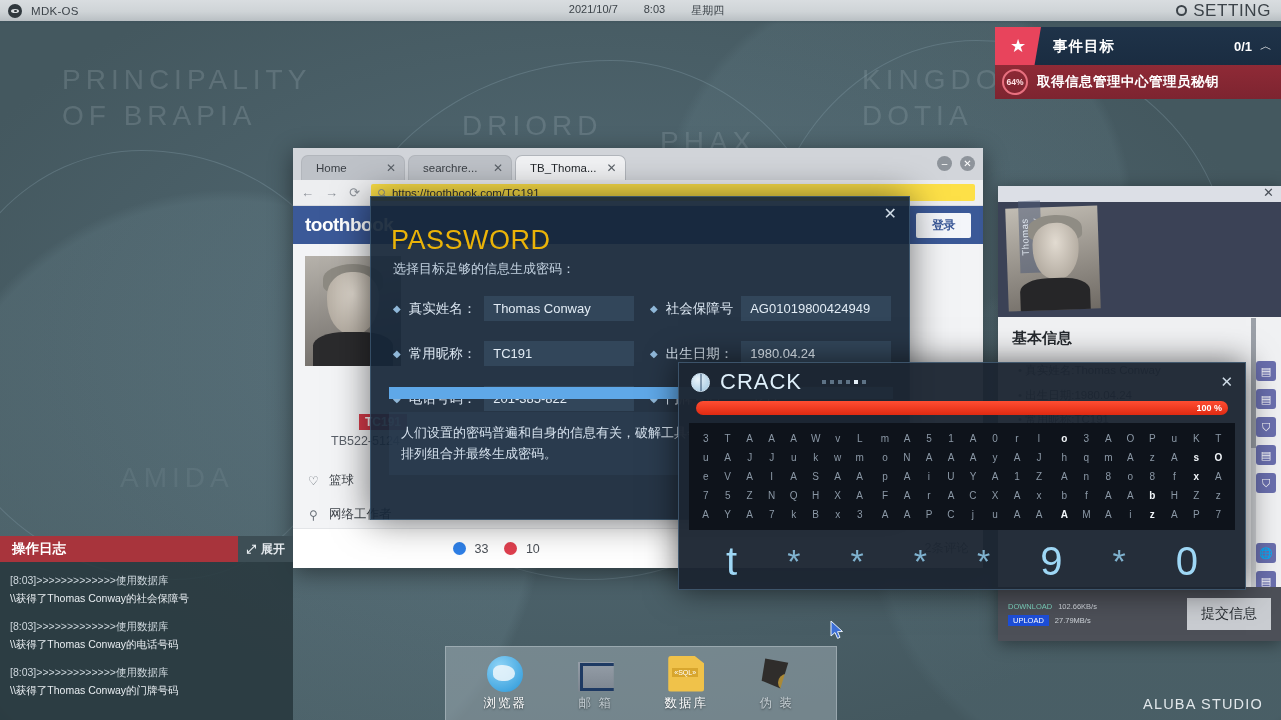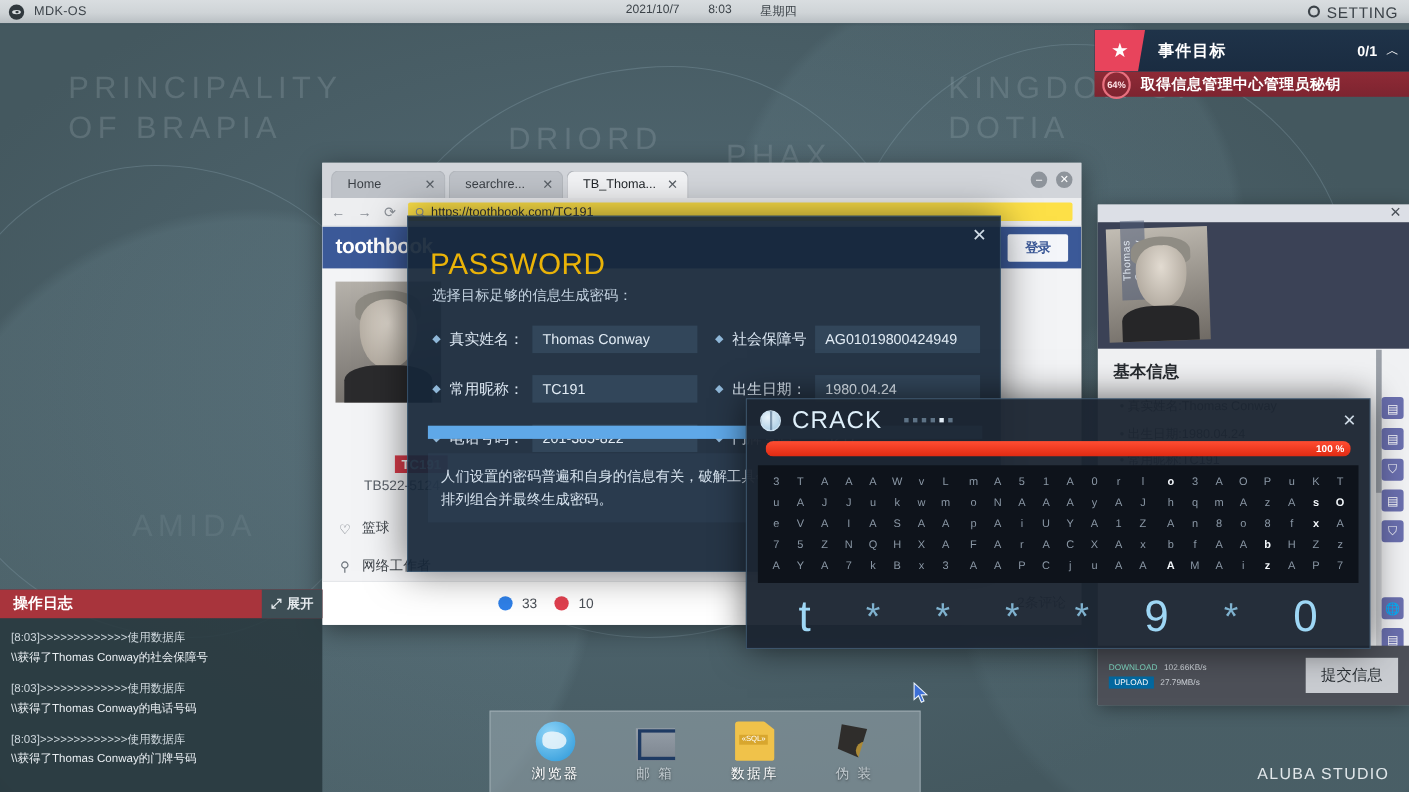--- a/index.html
+++ b/index.html
@@ -73,21 +73,21 @@
   .mission-star {
     width: 46px; height: 38px; background: #e8445c; flex: none;
     display:flex; align-items:center; justify-content:center;
     clip-path: polygon(0 0, 100% 0, 86% 100%, 0 100%);
   }
   .star-glyph { font-size: 18px; color: #fff; line-height: 1; }
   .mission-title { font-size: 14.5px; font-weight: bold; margin-left: 12px; letter-spacing: 1px; }
   .mission-count { margin-left: auto; margin-right: 8px; font-size: 13px; font-weight: bold; }
   .mission-chev { margin-right: 9px; font-size: 12px; }
   .mission-row {
-    height: 23px; background: linear-gradient(180deg,#8e2733,#7a2franspare);
+    height: 34px; background: linear-gradient(180deg,#8e2733,#7a2franspare);
     background: linear-gradient(180deg,#8f2a36,#7d2430);
     display: flex; align-items: center; color: #fff;
   }
   .pct-badge {
     width: 26px; height: 26px; margin: 0 9px 0 7px; border-radius: 50%;
     border: 2px solid #e8707f; display:flex; align-items:center; justify-content:center;
     font-size: 8.5px; font-weight: bold; flex:none; color:#ffe3e7;
   }
   .mission-text { font-size: 13.5px; font-weight: bold; letter-spacing: .5px; }
 
@@ -250,21 +250,21 @@
   }
   .scroll-rail { position: absolute; right: 25px; top: 132px; width: 5px; height: 300px; background: #d4d6da; }
   .scroll-thumb { position: absolute; right: 25px; top: 132px; width: 5px; height: 130px; background: #9ba0a8; }
   .sub-line { position: absolute; left: 14px; top: 400px; font-size: 12px; color: #9aa0a8; }
   .net-bar {
     position: absolute; left: 0; bottom: 0; width: 283px; height: 54px;
     background: #4d5058; display: flex; align-items: center; padding: 0 10px;
   }
   .net-left { font-size: 7.5px; line-height: 1.9; }
   .net-left .dl { color: #7fd8c2; }
-  .net-left .ul-tag { background: #0369a1; color: #fff; padding: 1px 5px; }
+  .net-left .ul-tag { background: #1d4ed8; color: #fff; padding: 1px 5px; }
   .net-left .sp { color: #cfd4da; margin-left: 6px; }
   .submit-btn {
     margin-left: auto; background: #c9ccd1; color: #2b3035;
     font-size: 14px; padding: 7px 14px;
   }
 
   
   .crack {
     position: absolute; left: 678px; top: 362px; width: 568px; height: 228px;
     background: rgba(28,37,50,.96); border: 1px solid rgba(120,170,210,.35);
@@ -378,21 +378,21 @@
   <div class="sysbar">
     <span class="logo"></span>
     <span class="osname">MDK-OS</span>
     <div class="center">
       <span>2021/10/7</span>
       <span>8:03</span>
       <span>星期四</span>
     </div>
     <div class="right">
       <span class="gear"></span>
-      <span style="font-size:14px;letter-spacing:.6px;">SETTING</span>
+      <span style="font-size:17px;letter-spacing:.6px;">SETTING</span>
     </div>
   </div>
   <div class="sysbar-underline"></div>
 
   <div class="mission">
     <div class="mission-head">
       <div class="mission-star">
           <span class="star-glyph">★</span>
         </div>
       <span class="mission-title">事件目标</span>

